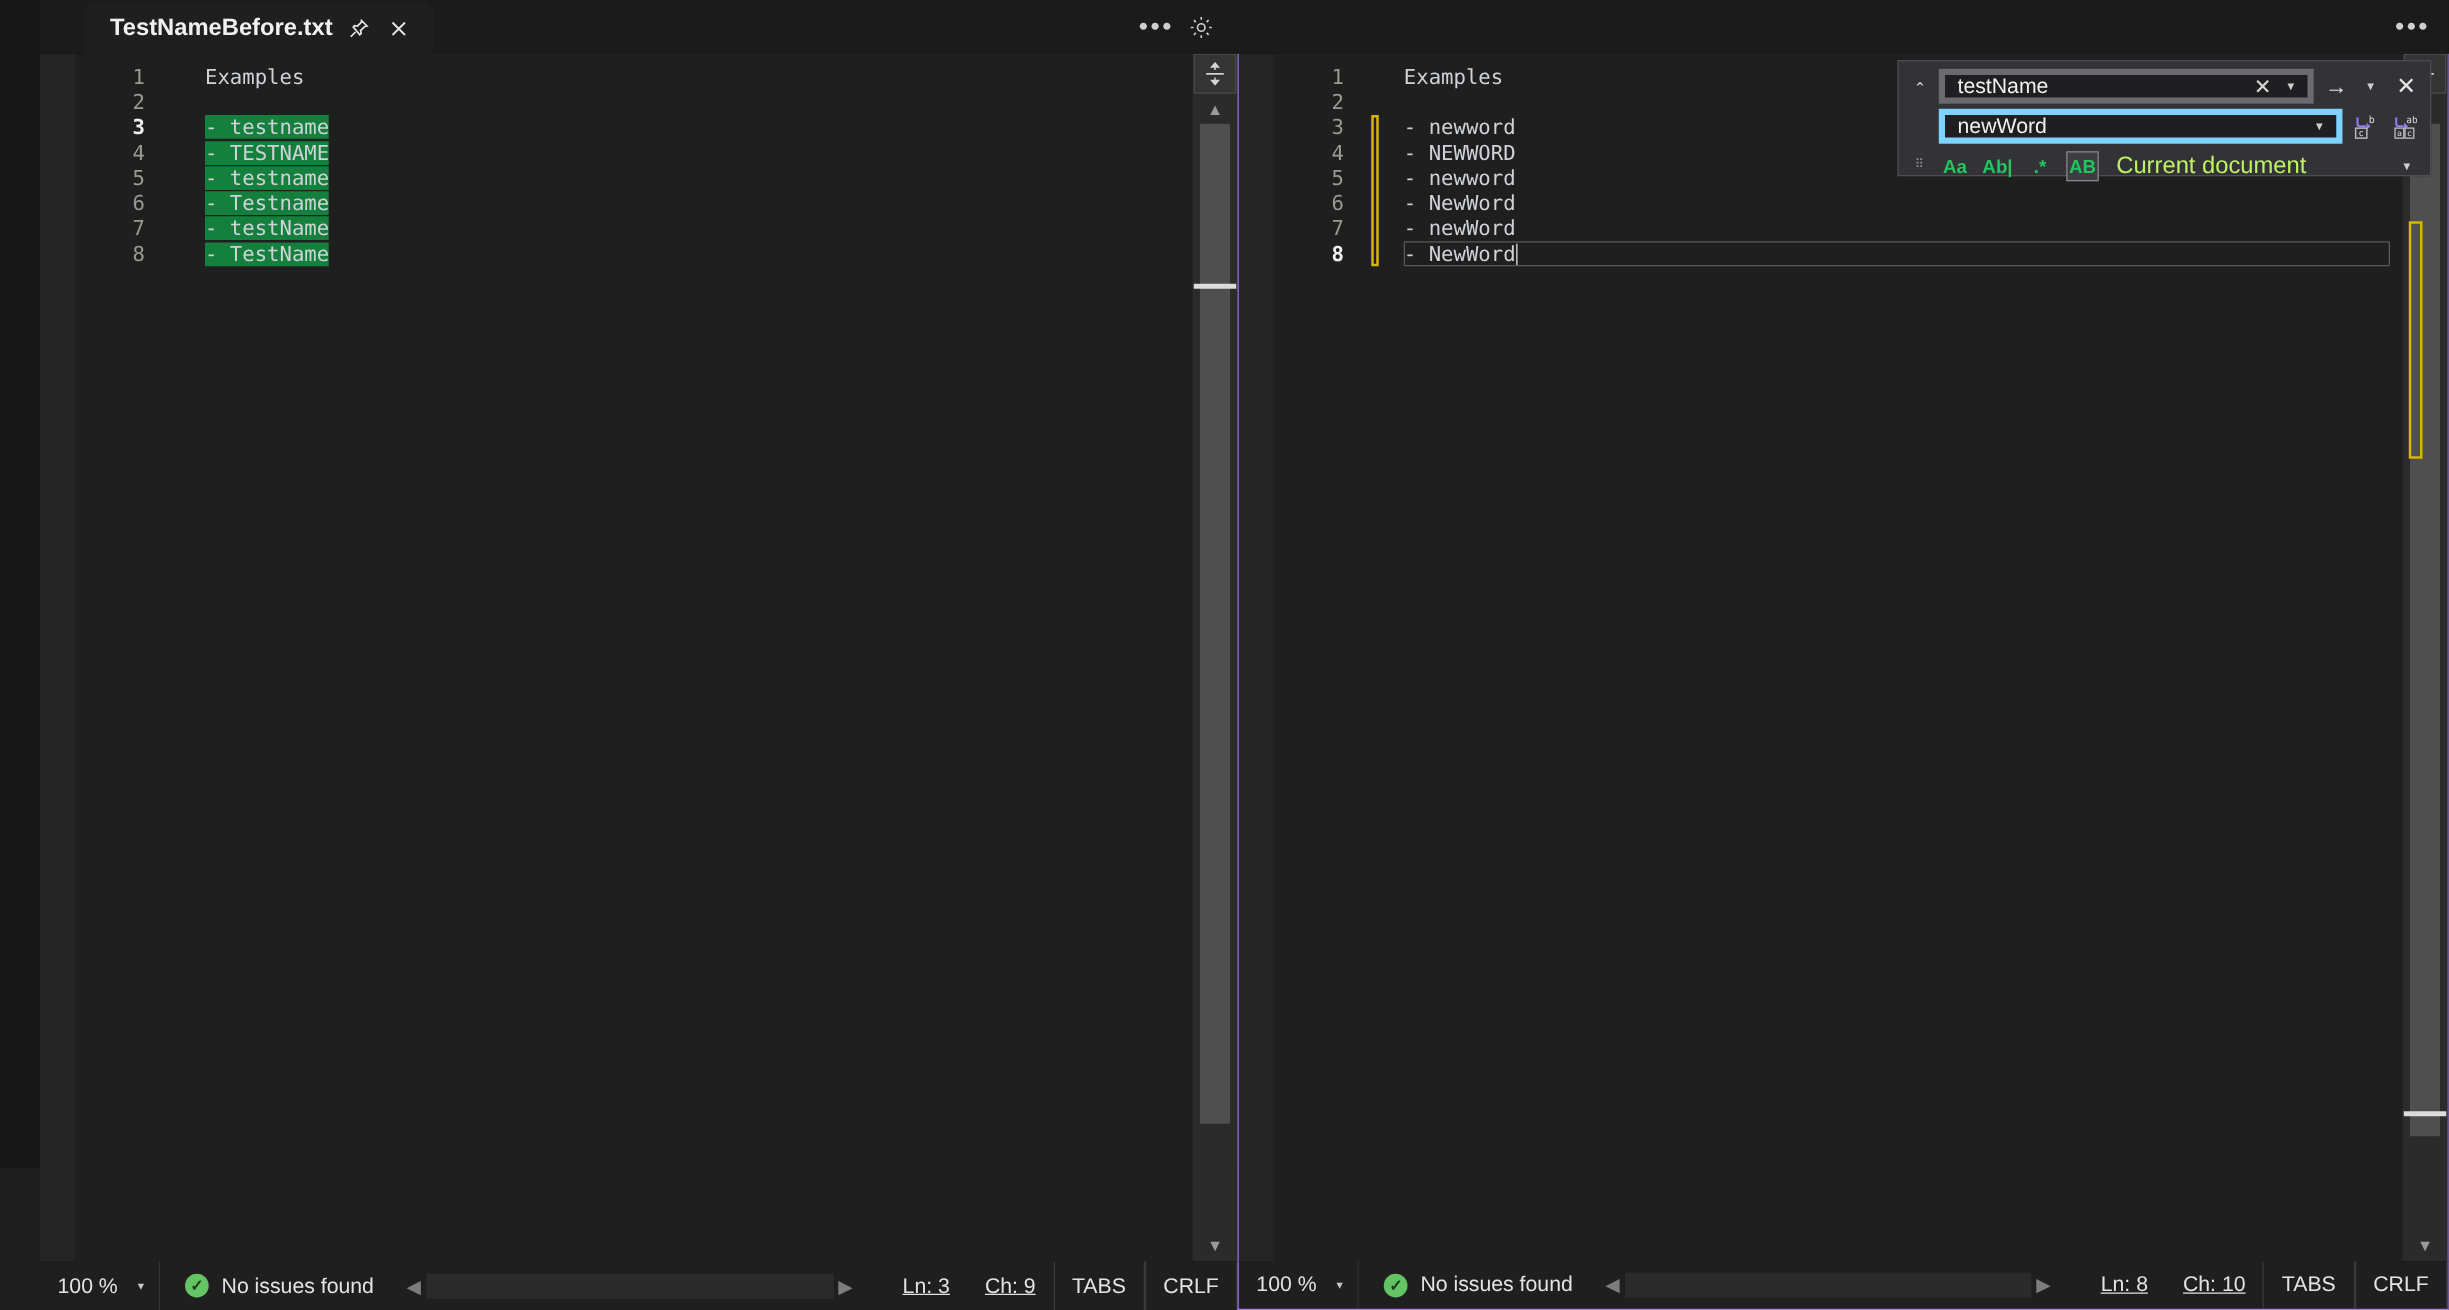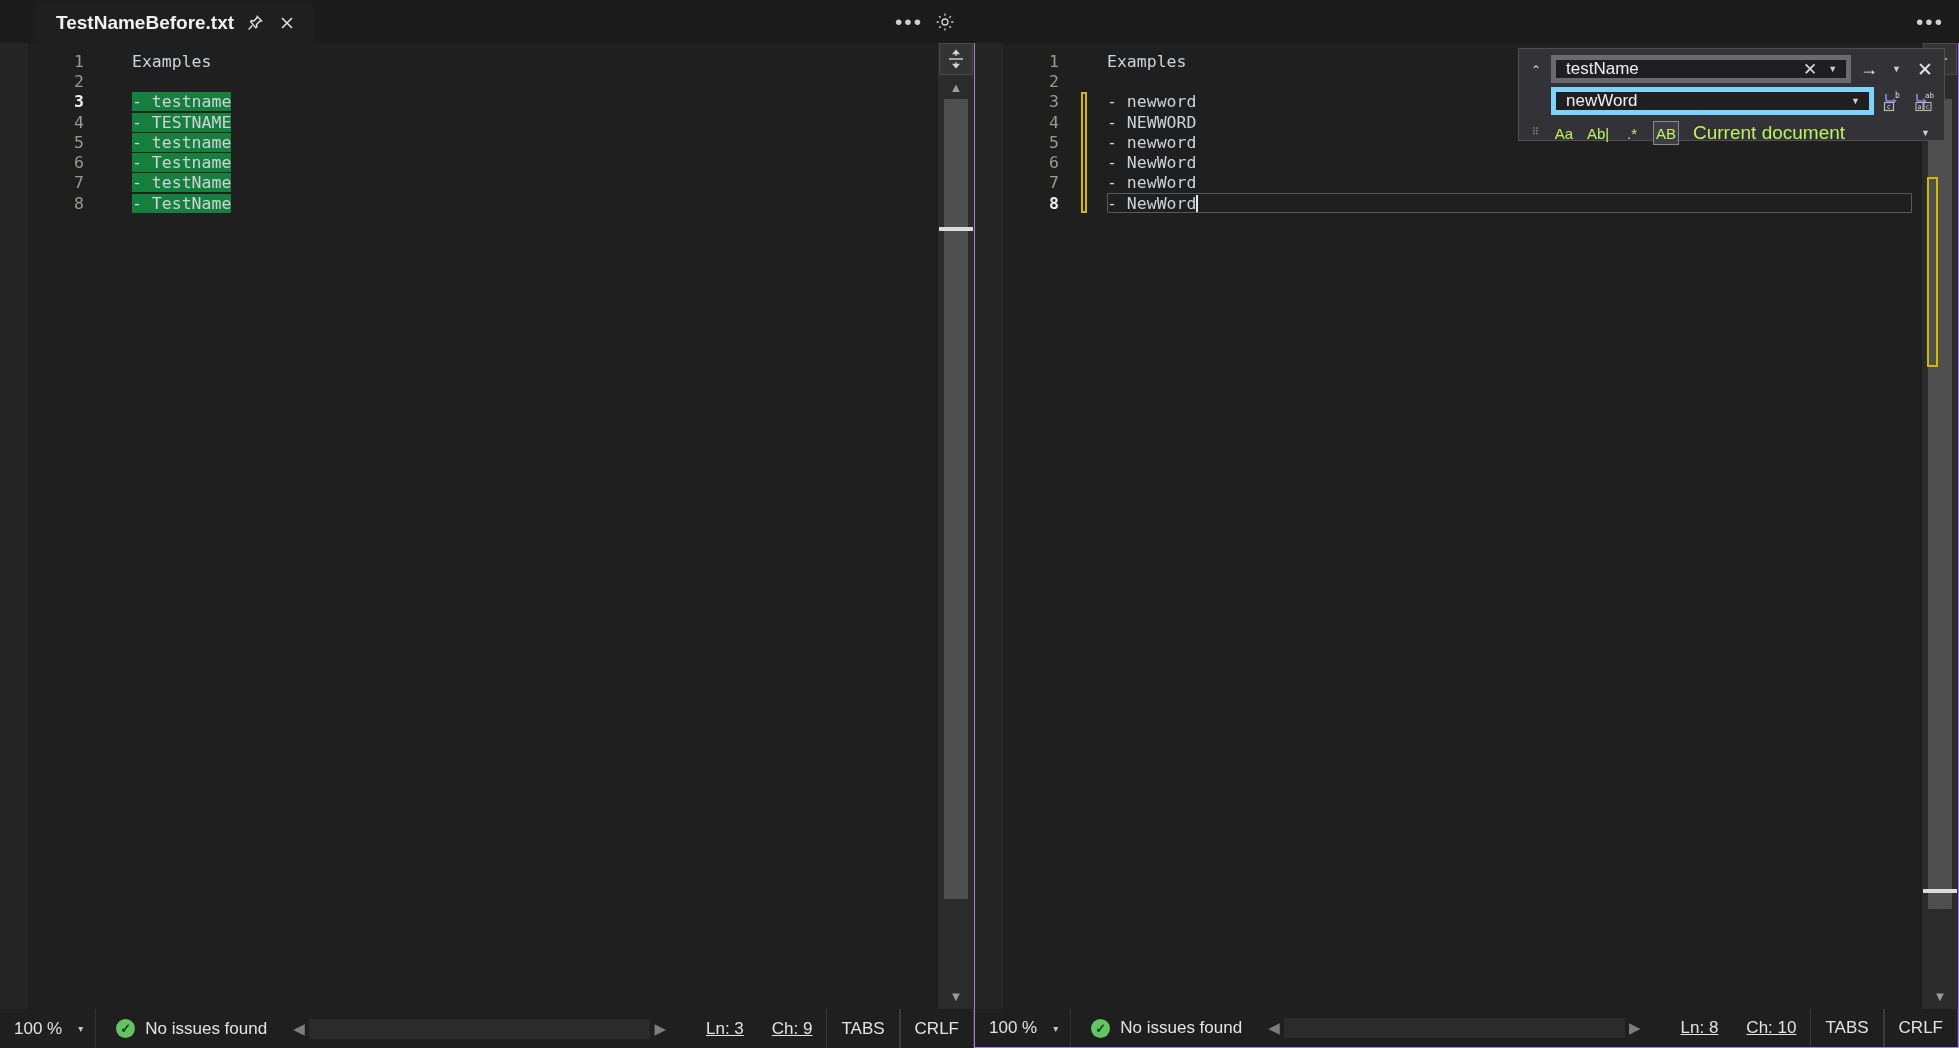--- a/index.html
+++ b/index.html
@@ -2,21 +2,21 @@
 <html><head>
 <meta charset="utf-8">
 <style>
   * { box-sizing: border-box; margin: 0; padding: 0; }
   html, body {
     width: 1959px; height: 1048px;
     background: #1e1e1e;
     font-family: "Liberation Sans", sans-serif;
     overflow: hidden;
   }
-  .app { position: relative; width: 1959px; height: 934px; background: #171717; display: flex; }
+  .app { position: relative; width: 1959px; height: 934px; background: #171717; display: flex; padding-left: 32px; }
 
   
   .pane { position: relative; height: 1048px; display: flex; flex-direction: column; }
   .pane-left  { width: 974px; }
   .pane-right { width: 985px; }
 
   
   .tabstrip {
     position: relative; height: 43px; background: #1b1b1c;
     display: flex; align-items: flex-end; flex: none;
@@ -141,21 +141,21 @@
   }
   .fp-input.find { border-color: #6a6a70; }
   .fp-input-text { flex: 1; white-space: nowrap; overflow: hidden; }
   .fp-x { color: #d8d8d8; font-size: 17px; padding: 0 6px; }
   .fp-dd { color: #cfcfcf; font-size: 9px; padding: 0 5px; }
   .fp-navbtn { color: #e4e4e4; font-size: 18px; width: 24px; text-align: center; }
   .fp-close { color: #e4e4e4; font-size: 19px; width: 26px; text-align: center; }
   .fp-optrow { display: flex; align-items: center; gap: 8px; margin-top: 2px; }
   .fp-opt {
     width: 26px; height: 24px; display: flex; align-items: center; justify-content: center;
-    color: #bef264; font-size: 15px;
+    color: #22c55e; font-size: 15px; font-weight: bold;
   }
   .fp-opt.on { border: 1px solid #8a8a8a; background: #3d3d42; }
   .fp-scope { color: #bef264; font-size: 19px; margin-left: 6px; white-space: nowrap; }
   .fp-scope-dd { color: #cfcfcf; font-size: 9px; margin-left: auto; padding-right: 8px; }
   .fp-replbtn { width: 26px; height: 26px; display: flex; align-items: center; justify-content: center; }
   .fp-replbtn svg { display: block; }
 </style>
 </head>
 <body>
 

